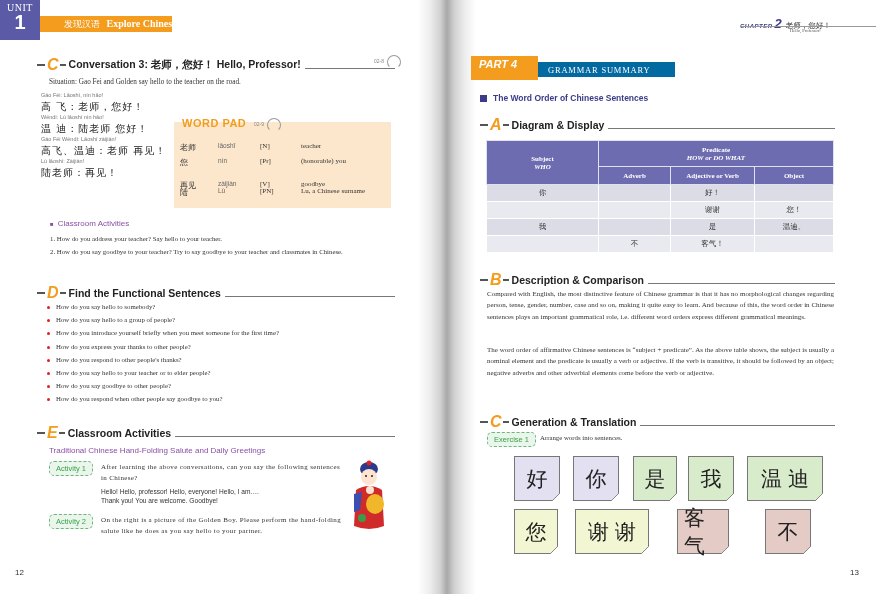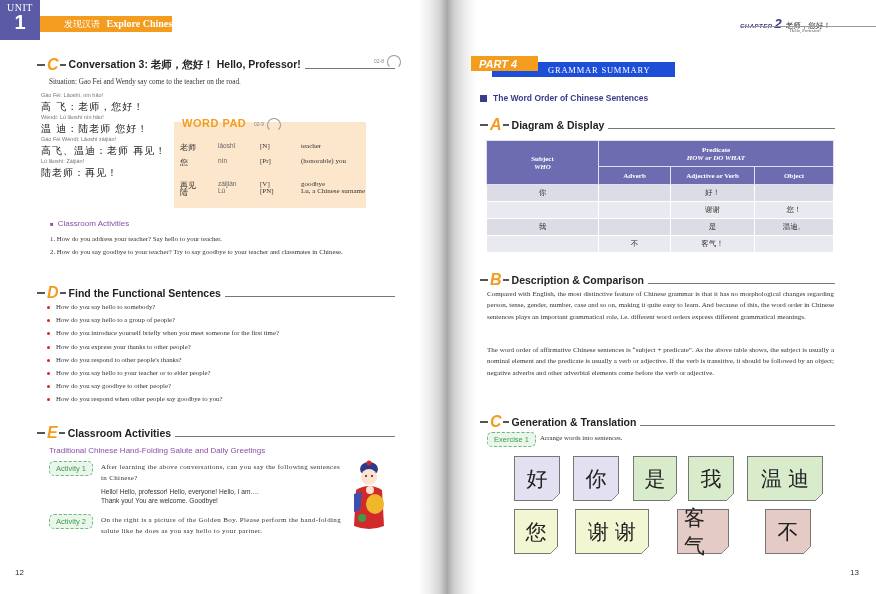--- a/index.html
+++ b/index.html
@@ -32,21 +32,21 @@
 
   .audio { position: absolute; font-family: "Liberation Sans", sans-serif; font-size: 5px; color: #888; }
   .audio .arc { display: inline-block; width: 14px; height: 14px; border: 1.5px solid #999; border-bottom-color: transparent; border-radius: 50%; vertical-align: middle; margin-left: 2px; }
   .situation { position: absolute; left: 49px; top: 78px; font-size: 7.2px; }
 
   .dialog { position: absolute; left: 41px; top: 92px; width: 120px; }
   .dline { height: 22px; }
   .pinyin { font-family: "Liberation Sans", sans-serif; font-size: 5.5px; color: #777; white-space: nowrap; height: 8px; }
   .hanzi { font-family: "DejaVu Sans", sans-serif; font-size: 10px; color: #222; white-space: nowrap; letter-spacing: 1px; }
 
-  .wordpad { position: absolute; left: 174px; top: 122px; width: 192px; height: 86px; background: #fde7cc; }
+  .wordpad { position: absolute; left: 174px; top: 122px; width: 217px; height: 86px; background: #fde7cc; }
   .wordpad-title { position: absolute; left: 8px; top: -5px; font-family: "Liberation Sans", sans-serif; font-weight: bold; font-size: 11px; color: #f39c1e; letter-spacing: 0.5px; }
   .wp-row { position: absolute; left: 6px; display: flex; font-size: 7px; color: #333; white-space: nowrap; }
   .wp-row span { display: inline-block; }
   .wp-c1 { width: 38px; font-family: "DejaVu Sans", sans-serif; font-size: 8px; }
   .wp-c2 { width: 42px; font-family: "Liberation Sans", sans-serif; font-size: 6.5px; color: #666; }
   .wp-c3 { width: 41px; }
   .wp-c4 { }
 
   .purple-head { position: absolute; font-family: "Liberation Sans", sans-serif; font-size: 8px; color: #8a4fa8; white-space: nowrap; }
   .purple-head .bullet { color: #8a4fa8; margin-right: 4px; font-size: 6px; }
@@ -67,23 +67,23 @@
   .page-num { position: absolute; top: 568px; font-family: "Liberation Sans", sans-serif; font-size: 8px; color: #333; }
 
   
   .chapter { position: absolute; left: 740px; top: 14px; white-space: nowrap; }
   .chapter .ch-label { font-family: "Liberation Sans", sans-serif; font-weight: bold; font-style: italic; font-size: 6px; color: #3b3b8a; letter-spacing: 0.5px; }
   .chapter .ch-num { font-family: "Liberation Sans", sans-serif; font-weight: bold; font-style: italic; font-size: 13px; color: #3b3b8a; margin: 0 4px 0 2px; }
   .chapter .ch-zh { font-family: "DejaVu Sans", sans-serif; font-size: 7.5px; color: #333; }
   .chapter-rule { position: absolute; left: 740px; top: 26px; width: 136px; height: 1px; background: #999; }
   .chapter .ch-en { position: absolute; left: 50px; top: 14px; font-size: 4.5px; color: #555; }
 
-  .part-badge { position: absolute; left: 471px; top: 56px; width: 67px; height: 15px; background: #f39c1e; color: #fff;
+  .part-badge { position: absolute; left: 471px; top: 56px; width: 67px; height: 24px; background: #f39c1e; color: #fff;
     font-family: "Liberation Sans", sans-serif; font-weight: bold; font-style: italic; font-size: 11px; line-height: 17px; padding-left: 8px; }
-  .part-bar { position: absolute; left: 492px; top: 62px; width: 183px; height: 15px; background: #1d4ed8; color: #fff;
+  .part-bar { position: absolute; left: 492px; top: 62px; width: 183px; height: 15px; background: #0369a1; color: #fff;
     font-size: 8.5px; line-height: 16px; padding-left: 56px; letter-spacing: 0.8px; white-space: nowrap; }
 
   .wo-head { position: absolute; left: 480px; top: 93px; font-family: "Liberation Sans", sans-serif; font-weight: bold; font-size: 8.5px; color: #3b3b8a; white-space: nowrap; }
   .wo-head .sq { display: inline-block; width: 7px; height: 7px; background: #3b3b8a; margin-right: 6px; vertical-align: -0.5px; }
 
   table.grammar { position: absolute; left: 486px; top: 140px; width: 348px; border-collapse: collapse; font-size: 7px; }
   table.grammar th { background: #6e6cb0; color: #fff; font-weight: bold; border: 1px solid #e0e0ef; text-align: center; }
   table.grammar td { background: #dcdce6; border: 1px solid #fff; text-align: center; height: 17px; font-family: "DejaVu Sans", sans-serif; font-size: 7.5px; color: #333; }
   table.grammar tr.alt td { background: #e9e9f0; }
 
@@ -121,21 +121,21 @@
   <span class="letter">C</span>
   <span class="dash2"></span>
   <span class="title">Conversation 3: 老师，您好！ Hello, Professor!</span>
   <span class="rule"></span>
 </div>
 <div class="audio" style="left:374px;top:55px;">
   <span>02-8</span>
   <span class="arc"></span>
 </div>
 
-<div class="situation">Situation: Gao Fei and Wendy say come to the teacher on the road.</div>
+<div class="situation">Situation: Gao Fei and Golden say hello to the teacher on the road.</div>
 
 <div class="dialog">
   <div class="dline">
     <div class="pinyin">Gāo Fēi:     Lǎoshī,      nín hǎo!</div>
     <div class="hanzi">高  飞：老师，您好！</div>
   </div>
   <div class="dline">
     <div class="pinyin">Wēndí:      Lù  lǎoshī   nín hǎo!</div>
     <div class="hanzi">温  迪：陆老师 您好！</div>
   </div>

